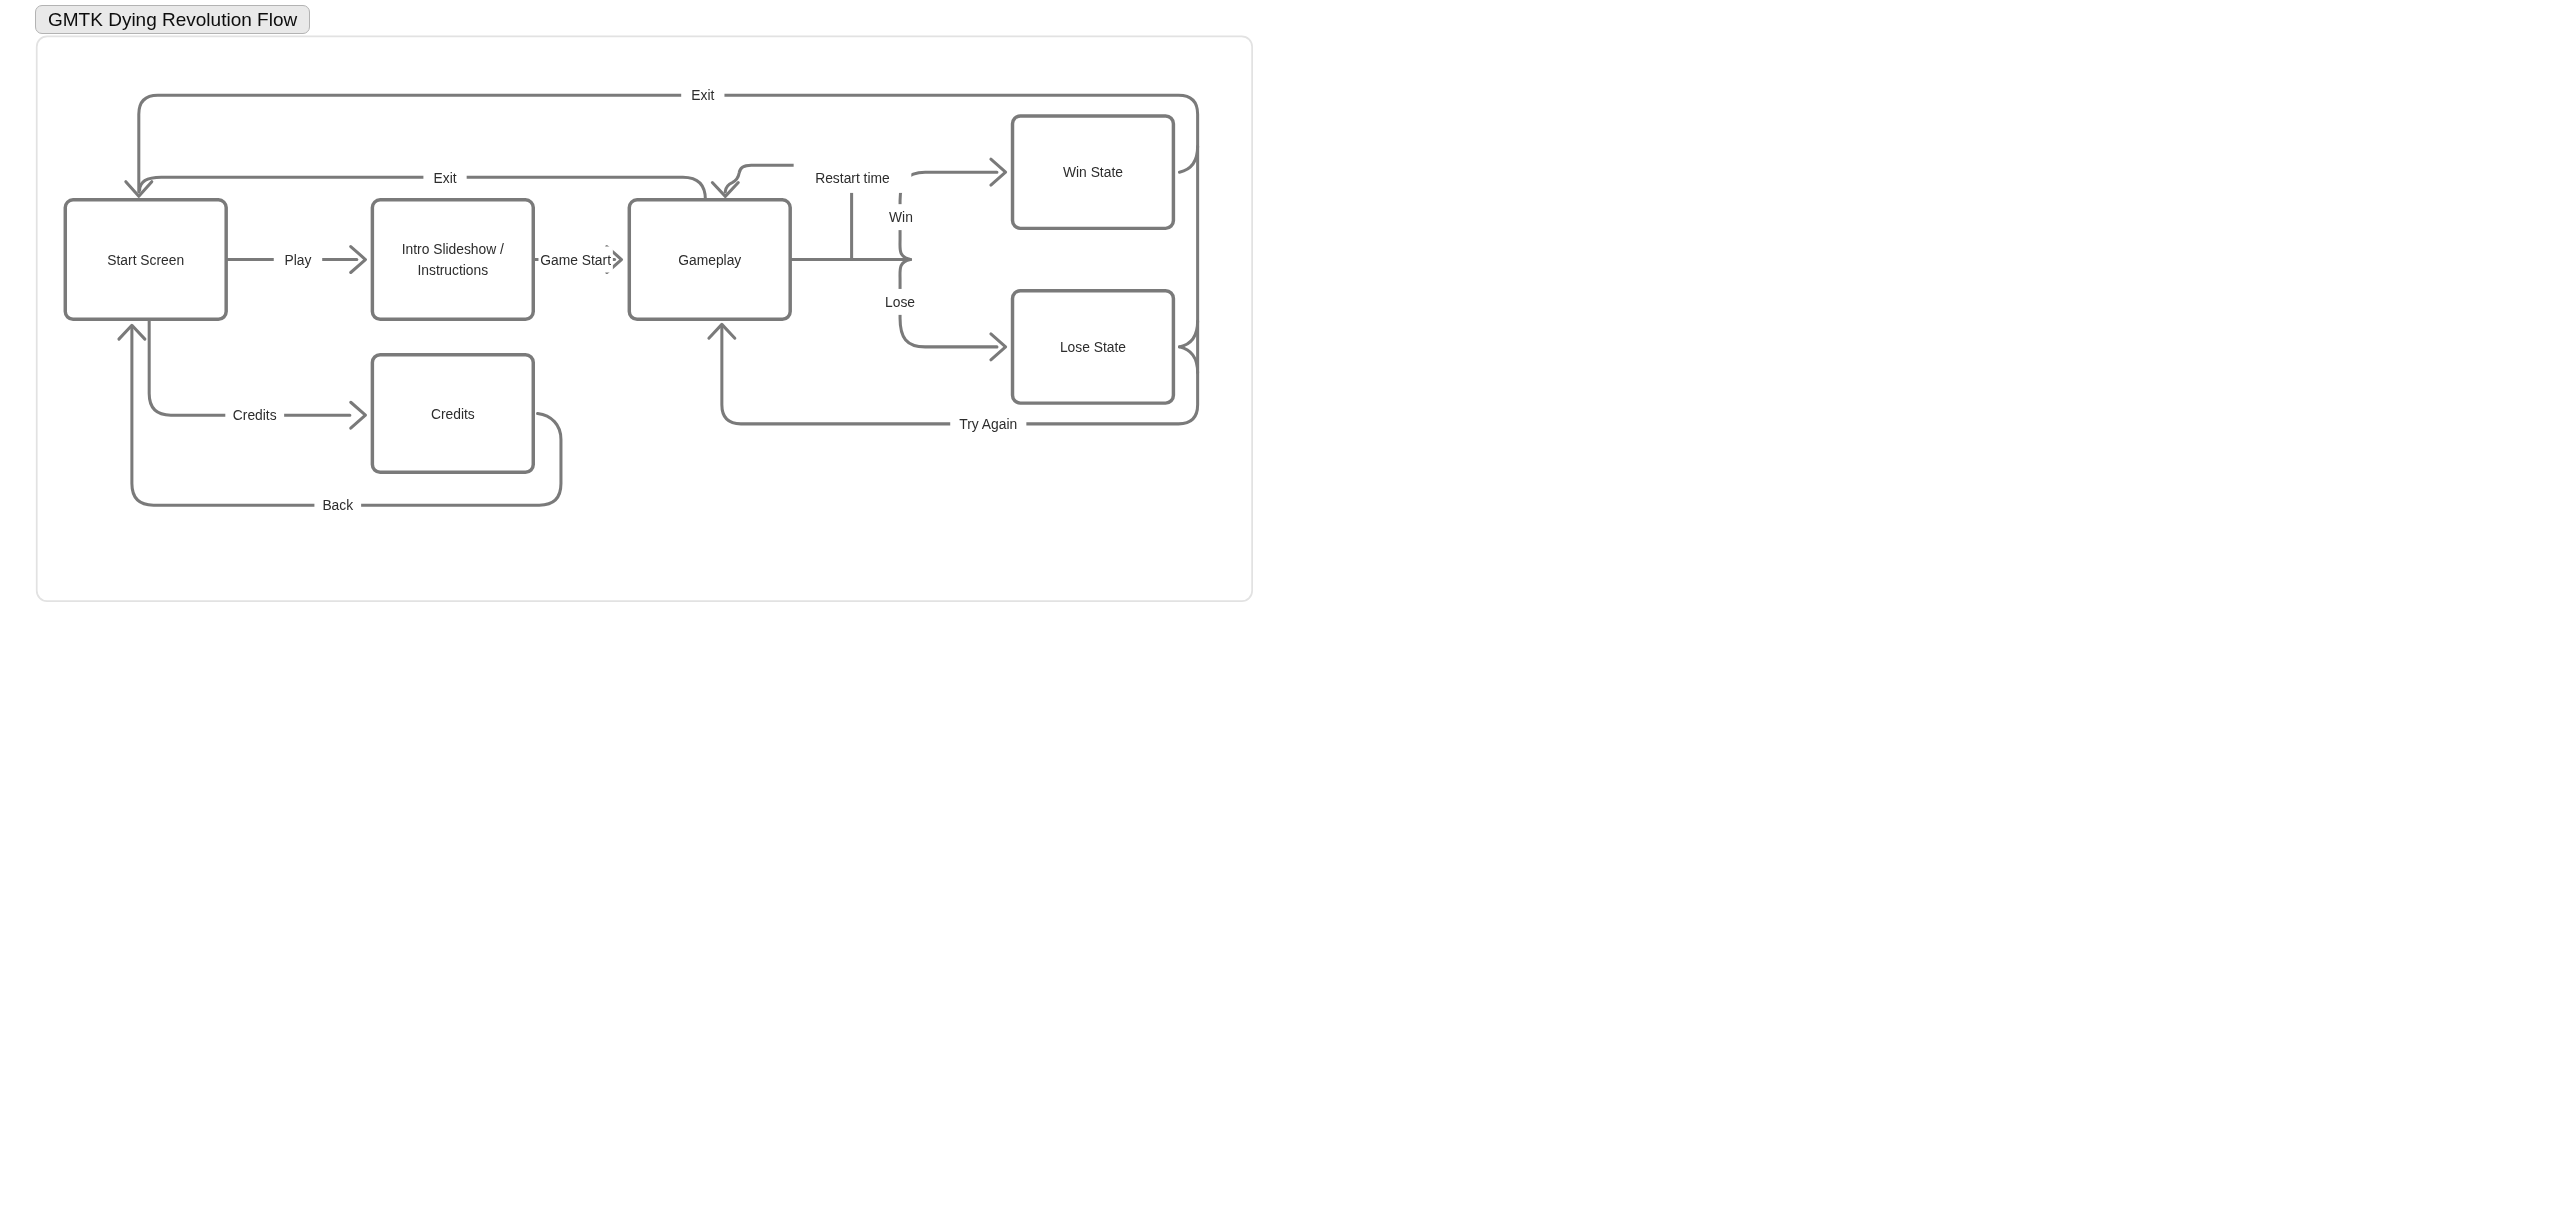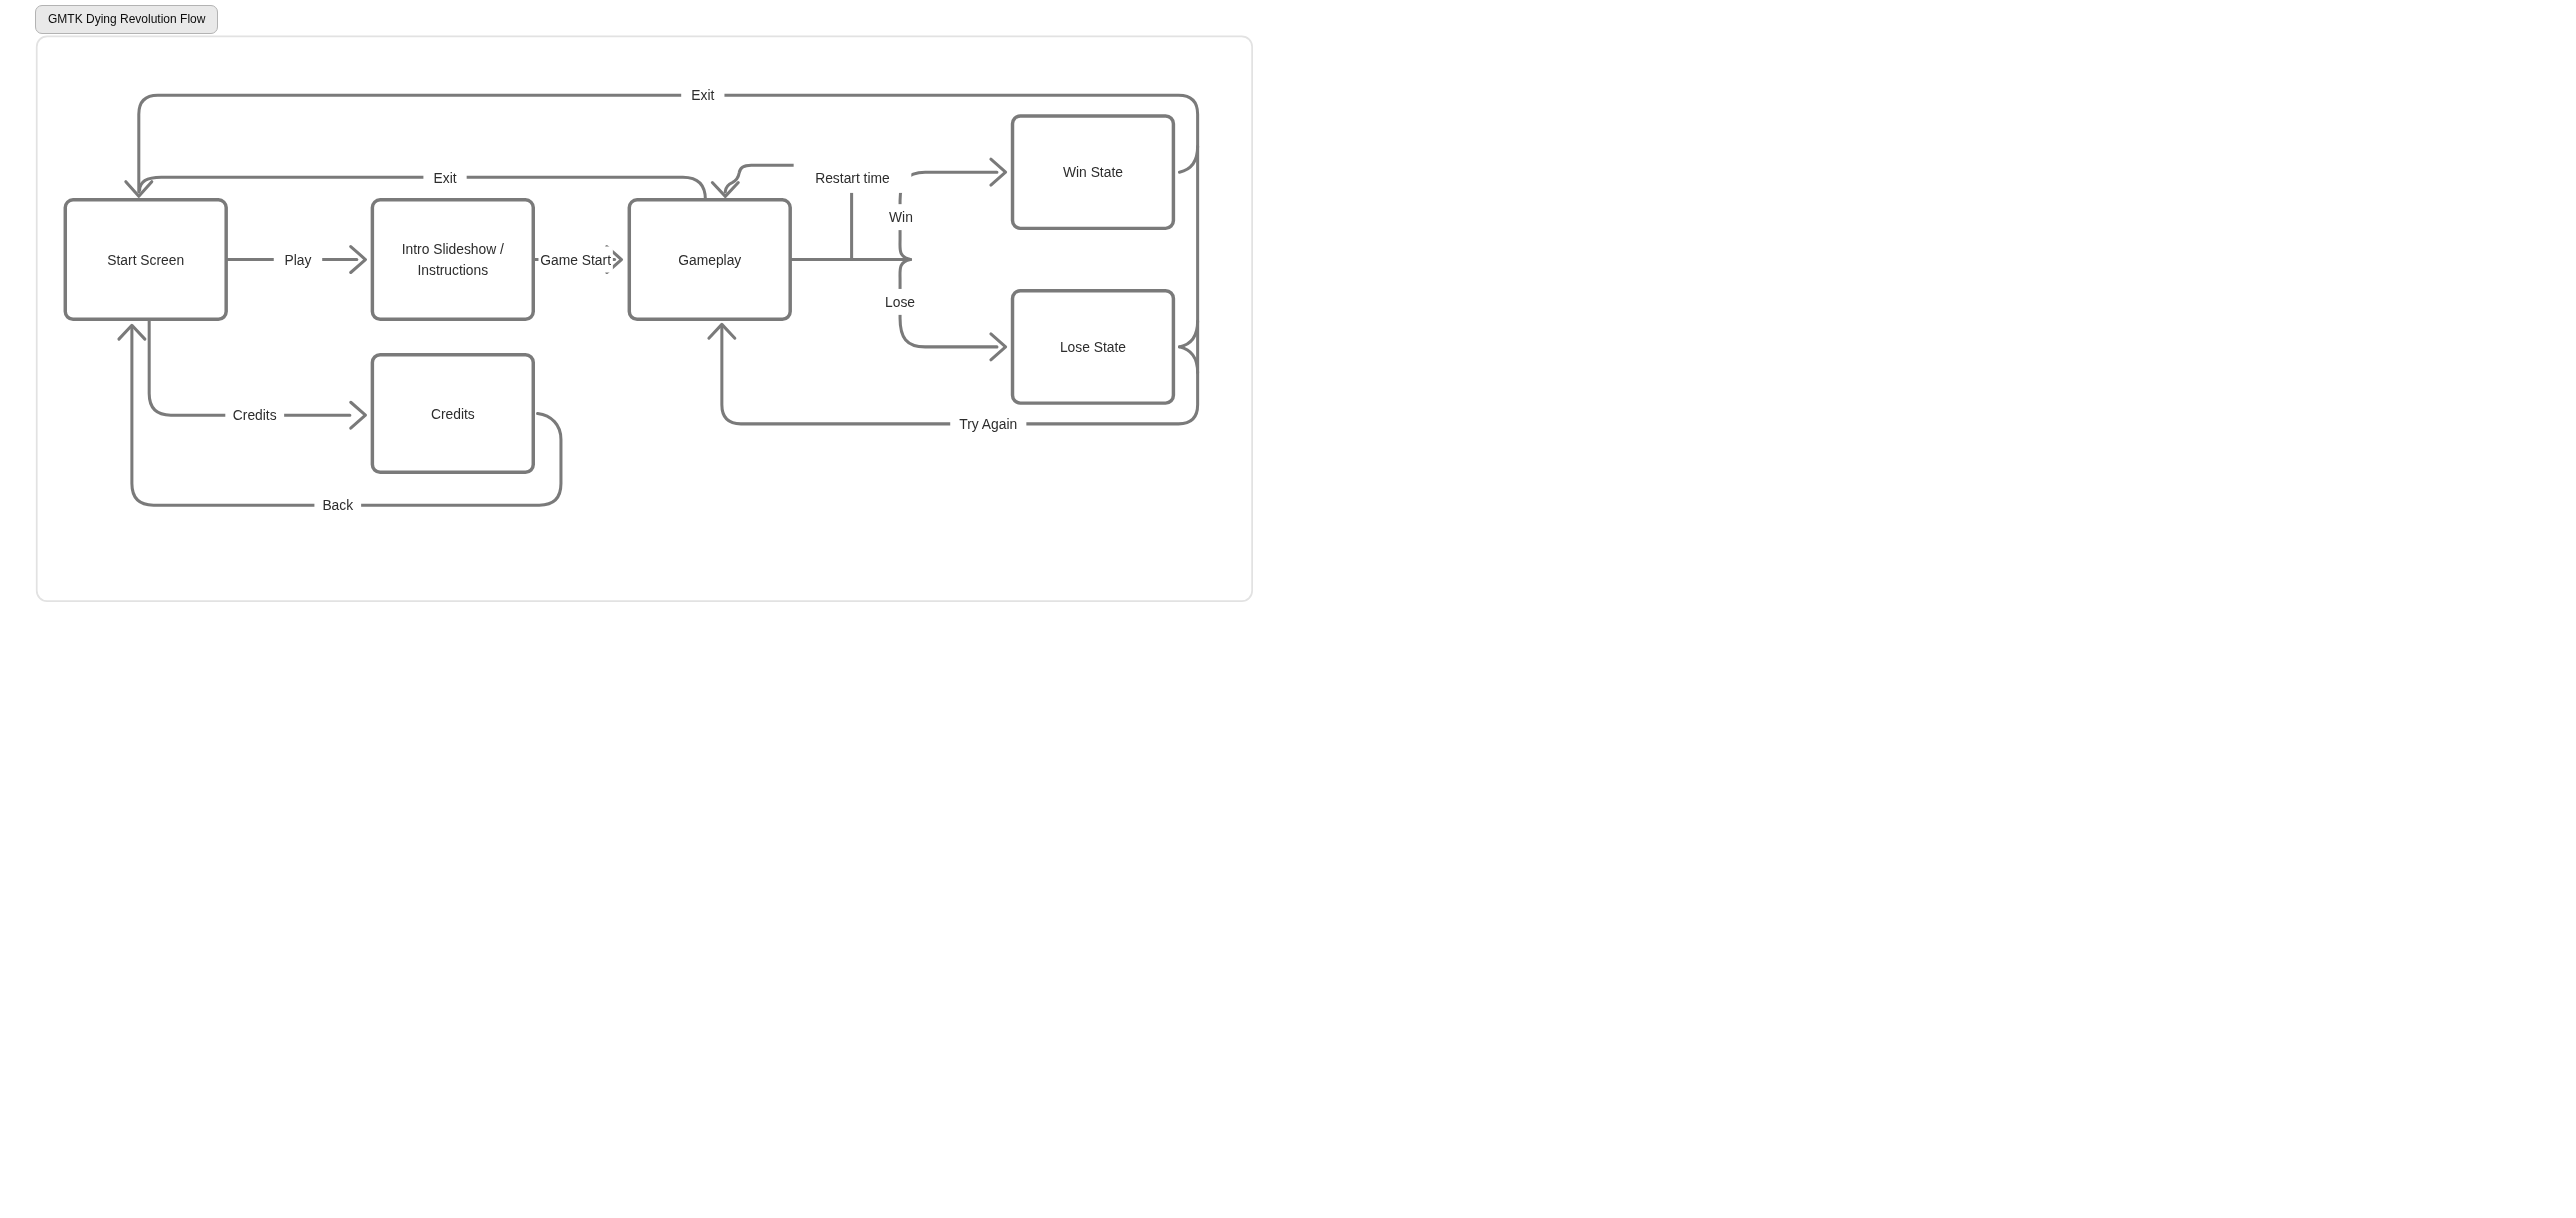--- a/index.html
+++ b/index.html
@@ -18,21 +18,21 @@
   }
   .title-badge {
     position: absolute;
     left: 35px;
     top: 5.2px;
     display: inline-block;
     padding: 3.5px 12px 4.3px 12px;
     background: #e9e9e9;
     border: 1.3px solid #b3b3b3;
     border-radius: 7px;
-    font-size: 12px;
+    font-size: 19px;
     line-height: 19px;
     color: #0d0d0d;
     white-space: nowrap;
     z-index: 3;
     text-align: center;
   }
   svg.canvas {
     position: absolute;
     left: 0;
     top: 0;

